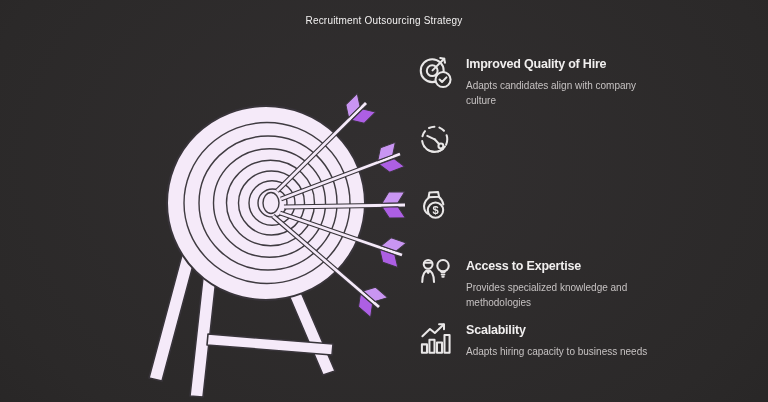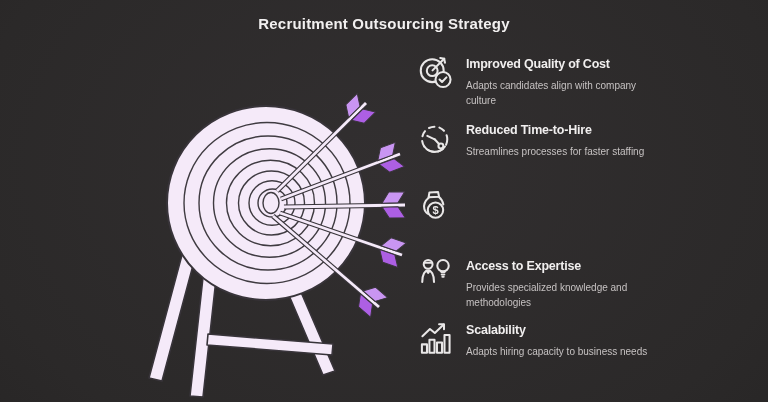--- a/index.html
+++ b/index.html
@@ -3,21 +3,21 @@
 <meta charset="utf-8">
 <style>
   html,body{margin:0;padding:0;background:#1d1b1b;}
   .stage{
     position:relative;width:768px;height:402px;overflow:hidden;
     background:radial-gradient(90% 130% at 50% 42%, #322f30 0%, #2b2929 60%, #232121 100%);
     font-family:"Liberation Sans",sans-serif;
   }
   .page-title{
     position:absolute;top:15px;left:0;width:100%;text-align:center;
-    font-size:15px;font-weight:bold;color:#f2f0f0;letter-spacing:.2px;margin:0;
+    font-size:10px;font-weight:normal;color:#f2f0f0;letter-spacing:.2px;margin:0;
   }
   .illu{position:absolute;left:0;top:0;}
   .items{position:absolute;left:417px;top:0;width:340px;}
   .item{position:absolute;display:flex;align-items:flex-start;}
   .item-1{top:54px;}  .item-2{top:120px;} .item-3{top:188px;}
   .item-4{top:256px;} .item-5{top:320px;}
   .icon-box{width:38px;height:38px;flex:0 0 38px;margin-right:11px;}
   .icon-box svg{width:36px;height:36px;display:block;}
   .txt{width:290px;margin-top:3px;}
   .ttl{font-size:12.5px;font-weight:bold;color:#f1efef;letter-spacing:-.2px;line-height:1.2;}
@@ -112,41 +112,37 @@
             <circle cx="9.3" cy="10.2" r="3.3"></circle>
             <line x1="16.6" y1="2.9" x2="9.5" y2="10"></line>
             <line x1="16.6" y1="2.9" x2="17.1" y2="5.3"></line>
             <line x1="16.6" y1="2.9" x2="14.2" y2="2.4"></line>
             <circle cx="15.9" cy="15.6" r="4.6" fill="#2c2a2a"></circle>
             <polyline points="13.8,15.6 15.3,17.1 18,14.3"></polyline>
           </g>
         </svg>
       </div>
       <div class="txt">
-        <div class="ttl">Improved Quality of Cost</div>
+        <div class="ttl">Improved Quality of Hire</div>
         <div class="dsc">Adapts candidates align with company
 culture</div>
       </div>
     </div>
 
     <div class="item item-2">
       <div class="icon-box">
         <svg viewBox="0 0 22 22">
           <g fill="none" stroke="#e9e7e7" stroke-width="1.25" stroke-linecap="round" stroke-linejoin="round">
             <circle cx="10.8" cy="11.8" r="7.7" stroke-dasharray="3.4 3.1"></circle>
             <path d="M4.5,16.2 A7.7,7.7 0 0 0 17.1,16.2"></path>
             <line x1="10.8" y1="11.8" x2="6.3" y2="9.7"></line>
             <line x1="10.8" y1="11.8" x2="13.6" y2="14.8"></line>
             <circle cx="14.6" cy="15.9" r="1.5" fill="#2c2a2a"></circle>
           </g>
         </svg>
-      </div>
-      <div class="txt">
-        <div class="ttl">Reduced Time-to-Hire</div>
-        <div class="dsc">Streamlines processes for faster staffing</div>
       </div>
     </div>
 
     <div class="item item-3">
       <div class="icon-box">
         <svg viewBox="0 0 22 22">
           <g fill="none" stroke="#e9e7e7" stroke-width="1.25" stroke-linecap="round" stroke-linejoin="round">
             <path d="M7.6,2.7 L12.9,2.5 L13.5,5.4 L7.1,5.6 Z"></path>
             <path d="M7.4,5.6 C5,7.7 3.9,10.5 4.5,12.8 C4.9,14.5 6.1,15.6 7.6,16"></path>
             <path d="M13.3,5.4 C14.8,6.7 15.8,8.4 16.1,10.1"></path>

